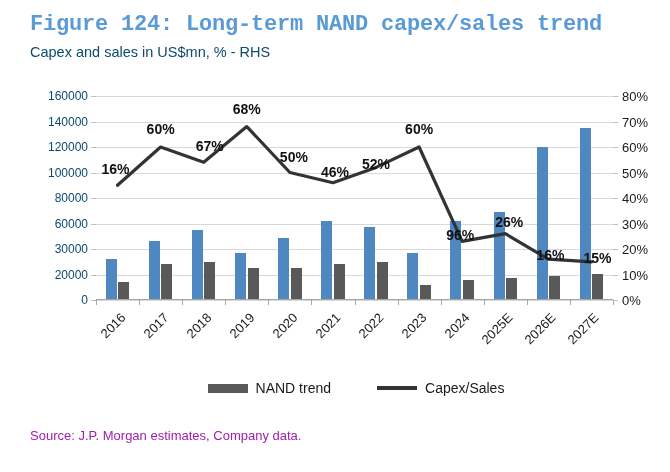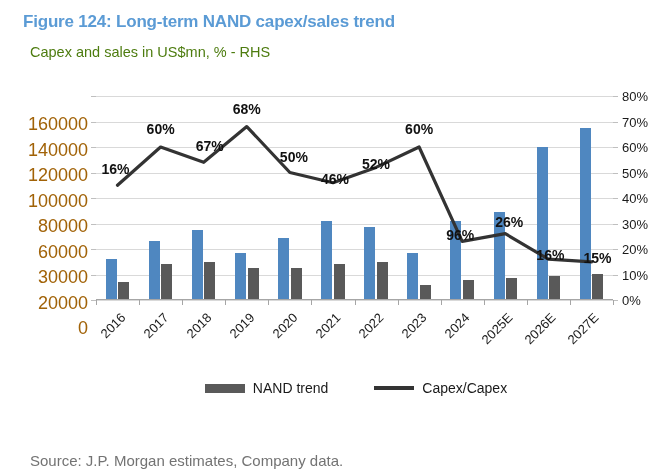--- a/index.html
+++ b/index.html
@@ -10,44 +10,44 @@
   body {
     width: 670px;
     height: 472px;
     position: relative;
     font-family: "Liberation Sans", sans-serif;
     color: #000000;
     overflow: hidden;
   }
   #figure-title {
     position: absolute;
-    left: 23px;
+    left: 30px;
     top: 12px;
-    font-size: 17px;
+    font-size: 22px;
     font-weight: bold;
     color: #5B9BD5;
     letter-spacing: -0.2px;
     white-space: nowrap;
+    font-family: Liberation Mono, monospace;
   }
   #figure-subtitle {
     position: absolute;
     left: 30px;
     top: 44px;
     font-size: 14.5px;
-    color: #4d7c0f;
+    color: #0c4a6e;
     white-space: nowrap;
   }
   #source-note {
     position: absolute;
     left: 30px;
     top: 428px;
-    font-size: 15px;
-    color: #737373;
-    white-space: nowrap;
-    margin-top: 24px;
+    font-size: 13px;
+    color: #a21caf;
+    white-space: nowrap;
   }
 
   
   #chart-area {
     position: absolute;
     left: 0;
     top: 0;
     width: 670px;
     height: 472px;
   }
@@ -86,26 +86,25 @@
     width: 5px;
     height: 1px;
     background: #bfbfbf;
   }
   .ytick-left  { left: -5px; }
   .ytick-right { right: -5px; }
 
   .y-label-left {
     position: absolute;
     right: 582px;
-    font-size: 18px;
-    color: #a16207;
+    font-size: 12px;
+    color: #0c4a6e;
     text-align: right;
     transform: translateY(-50%);
     white-space: nowrap;
-    margin-top: 28px;
   }
   .y-label-right {
     position: absolute;
     left: 622px;
     font-size: 13px;
     color: #1a1a1a;
     text-align: left;
     transform: translateY(-50%);
     white-space: nowrap;
   }
@@ -272,21 +271,21 @@
       </div>
     <svg id="line-svg" viewBox="0 0 517 204" preserveAspectRatio="none">
       <polyline id="trend-line" fill="none" stroke="#333333" stroke-width="3.2" stroke-linejoin="round" stroke-linecap="round" points="21.5,89.3 64.6,51.0 107.7,66.3 150.8,30.6 193.9,76.5 237.0,86.7 280.0,71.4 323.1,51.0 366.2,145.3 409.3,137.7 452.4,163.2 495.5,165.8"></polyline>
     </svg>
     <div id="point-labels">
         <div class="point-label" style="left: 19.5417px; top: 81.25px;">16%</div>
         <div class="point-label" style="left: 64.625px; top: 41px;">60%</div>
         <div class="point-label" style="left: 113.708px; top: 58.3px;">67%</div>
         <div class="point-label" style="left: 150.792px; top: 20.6px;">68%</div>
         <div class="point-label" style="left: 197.875px; top: 68.5px;">50%</div>
-        <div class="point-label" style="left: 238.958px; top: 91px;">46%</div>
+        <div class="point-label" style="left: 238.958px; top: 84px;">46%</div>
         <div class="point-label" style="left: 280.042px; top: 76px;">52%</div>
         <div class="point-label" style="left: 323.125px; top: 41px;">60%</div>
         <div class="point-label" style="left: 364.208px; top: 147.35px;">96%</div>
         <div class="point-label" style="left: 413.292px; top: 133.7px;">26%</div>
         <div class="point-label" style="left: 454.375px; top: 167.2px;">16%</div>
         <div class="point-label" style="left: 501.458px; top: 169.75px;">15%</div>
       </div>
     <div id="axis-baseline"></div>
     <div id="x-ticks">
         <div class="axis-tick" style="left: 0px;"></div>
@@ -342,17 +341,17 @@
     </div>
 </div>
 
 <div id="legend">
     <div class="legend-item">
       <span class="swatch-bar" style="background: rgb(89, 89, 89);"></span>
       <span>NAND trend</span>
     </div>
     <div class="legend-item">
       <span class="swatch-line" style="background: rgb(51, 51, 51);"></span>
-      <span>Capex/Capex</span>
+      <span>Capex/Sales</span>
     </div>
   </div>
 
 <div id="source-note">Source: J.P. Morgan estimates, Company data.</div>
 
 </body></html>

